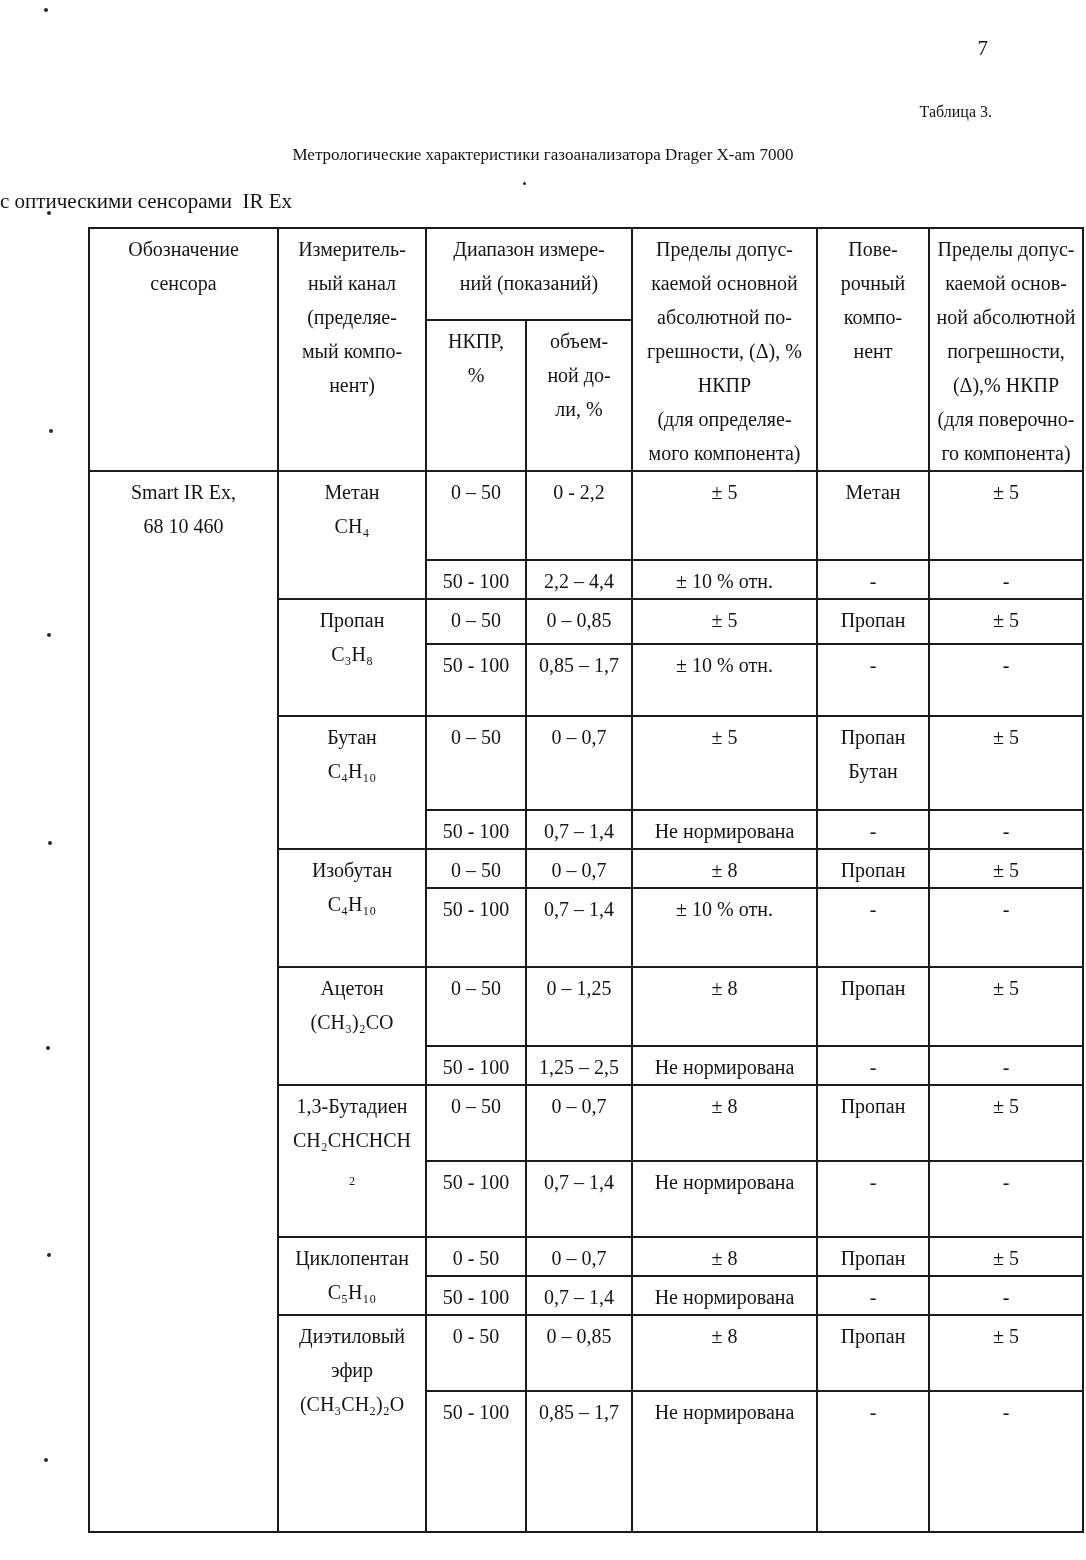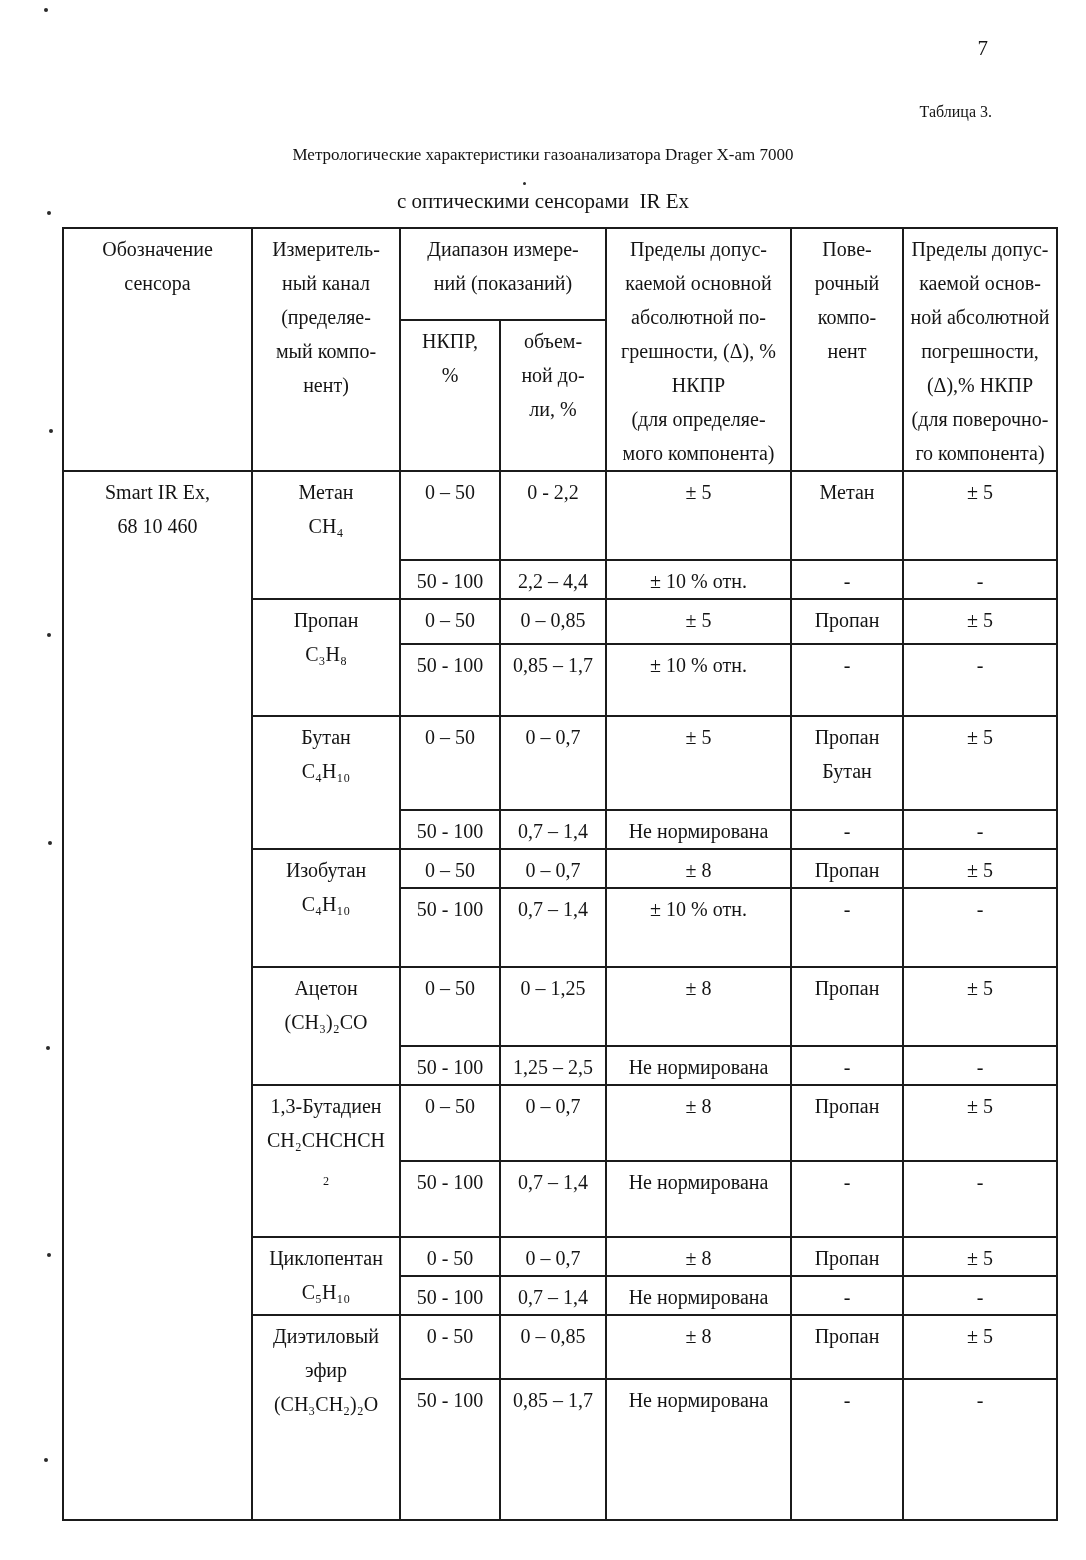--- a/index.html
+++ b/index.html
@@ -18,24 +18,24 @@
   .table-caption {
     position:absolute; top:103px; right:94px;
     font-size:16px;
   }
   .doc-title-1 {
     position:absolute; top:145px; left:0; width:100%;
     text-align:center; font-size:17px; white-space:pre-wrap;
   }
   .doc-title-2 {
     position:absolute; top:189px; left:0; width:100%;
-    text-align:center; font-size:21px; white-space:pre-wrap;
+    font-size:21px; white-space:pre-wrap;
   }
   table.metrology {
-    position:absolute; left:62px; top:227px;
+    position:absolute; left:88px; top:227px;
     width:994px;
     border-collapse:collapse; table-layout:fixed;
   }
   table.metrology td {
     border:2px solid #1b1b1b;
     padding:3px 2px 0 2px;
     vertical-align:top;
     text-align:center;
     font-size:20px;
     line-height:34px;
@@ -226,21 +226,21 @@
         <td class="multi">Пропан</td>
         <td class="multi">± 5</td>
       </tr>
       <tr style="height: 39px;">
         <td class="multi">50 - 100</td>
         <td class="multi">0,7 – 1,4</td>
         <td class="multi">Не нормирована</td>
         <td class="multi">-</td>
         <td class="multi">-</td>
       </tr>
-      <tr style="height: 64px; margin-top: 46px;">
+      <tr style="height: 76px; margin-top: 46px;">
         <td rowspan="2" class="multi">Диэтиловый
 эфир
 (CH₃CH₂)₂O</td>
         <td class="multi">0 - 50</td>
         <td class="multi">0 – 0,85</td>
         <td class="multi">± 8</td>
         <td class="multi">Пропан</td>
         <td class="multi">± 5</td>
       </tr>
       <tr style="height: 141px;">

